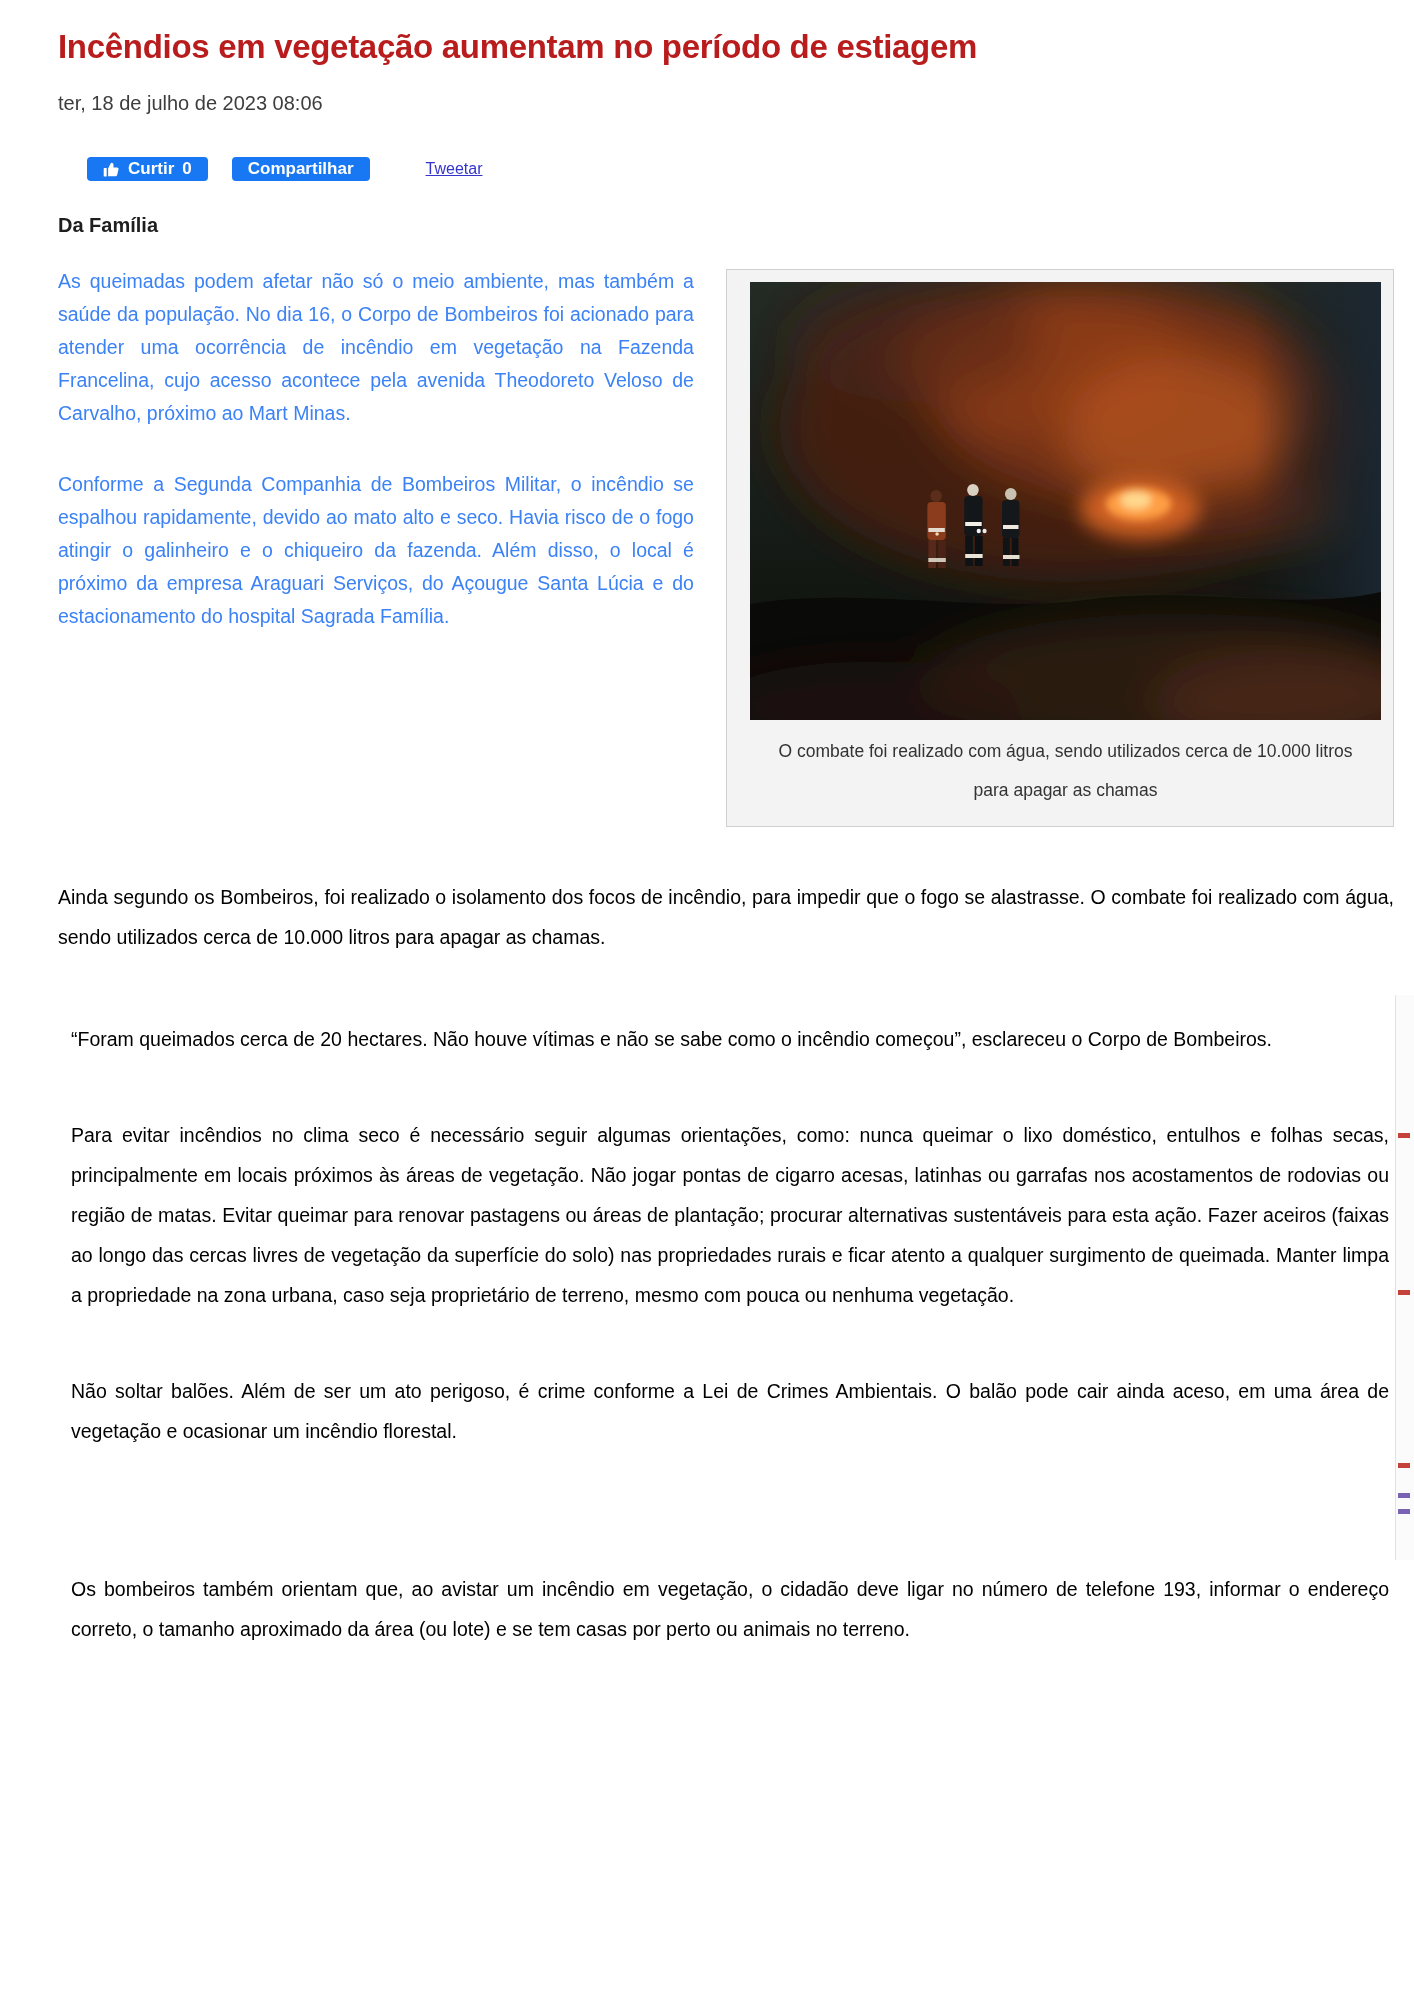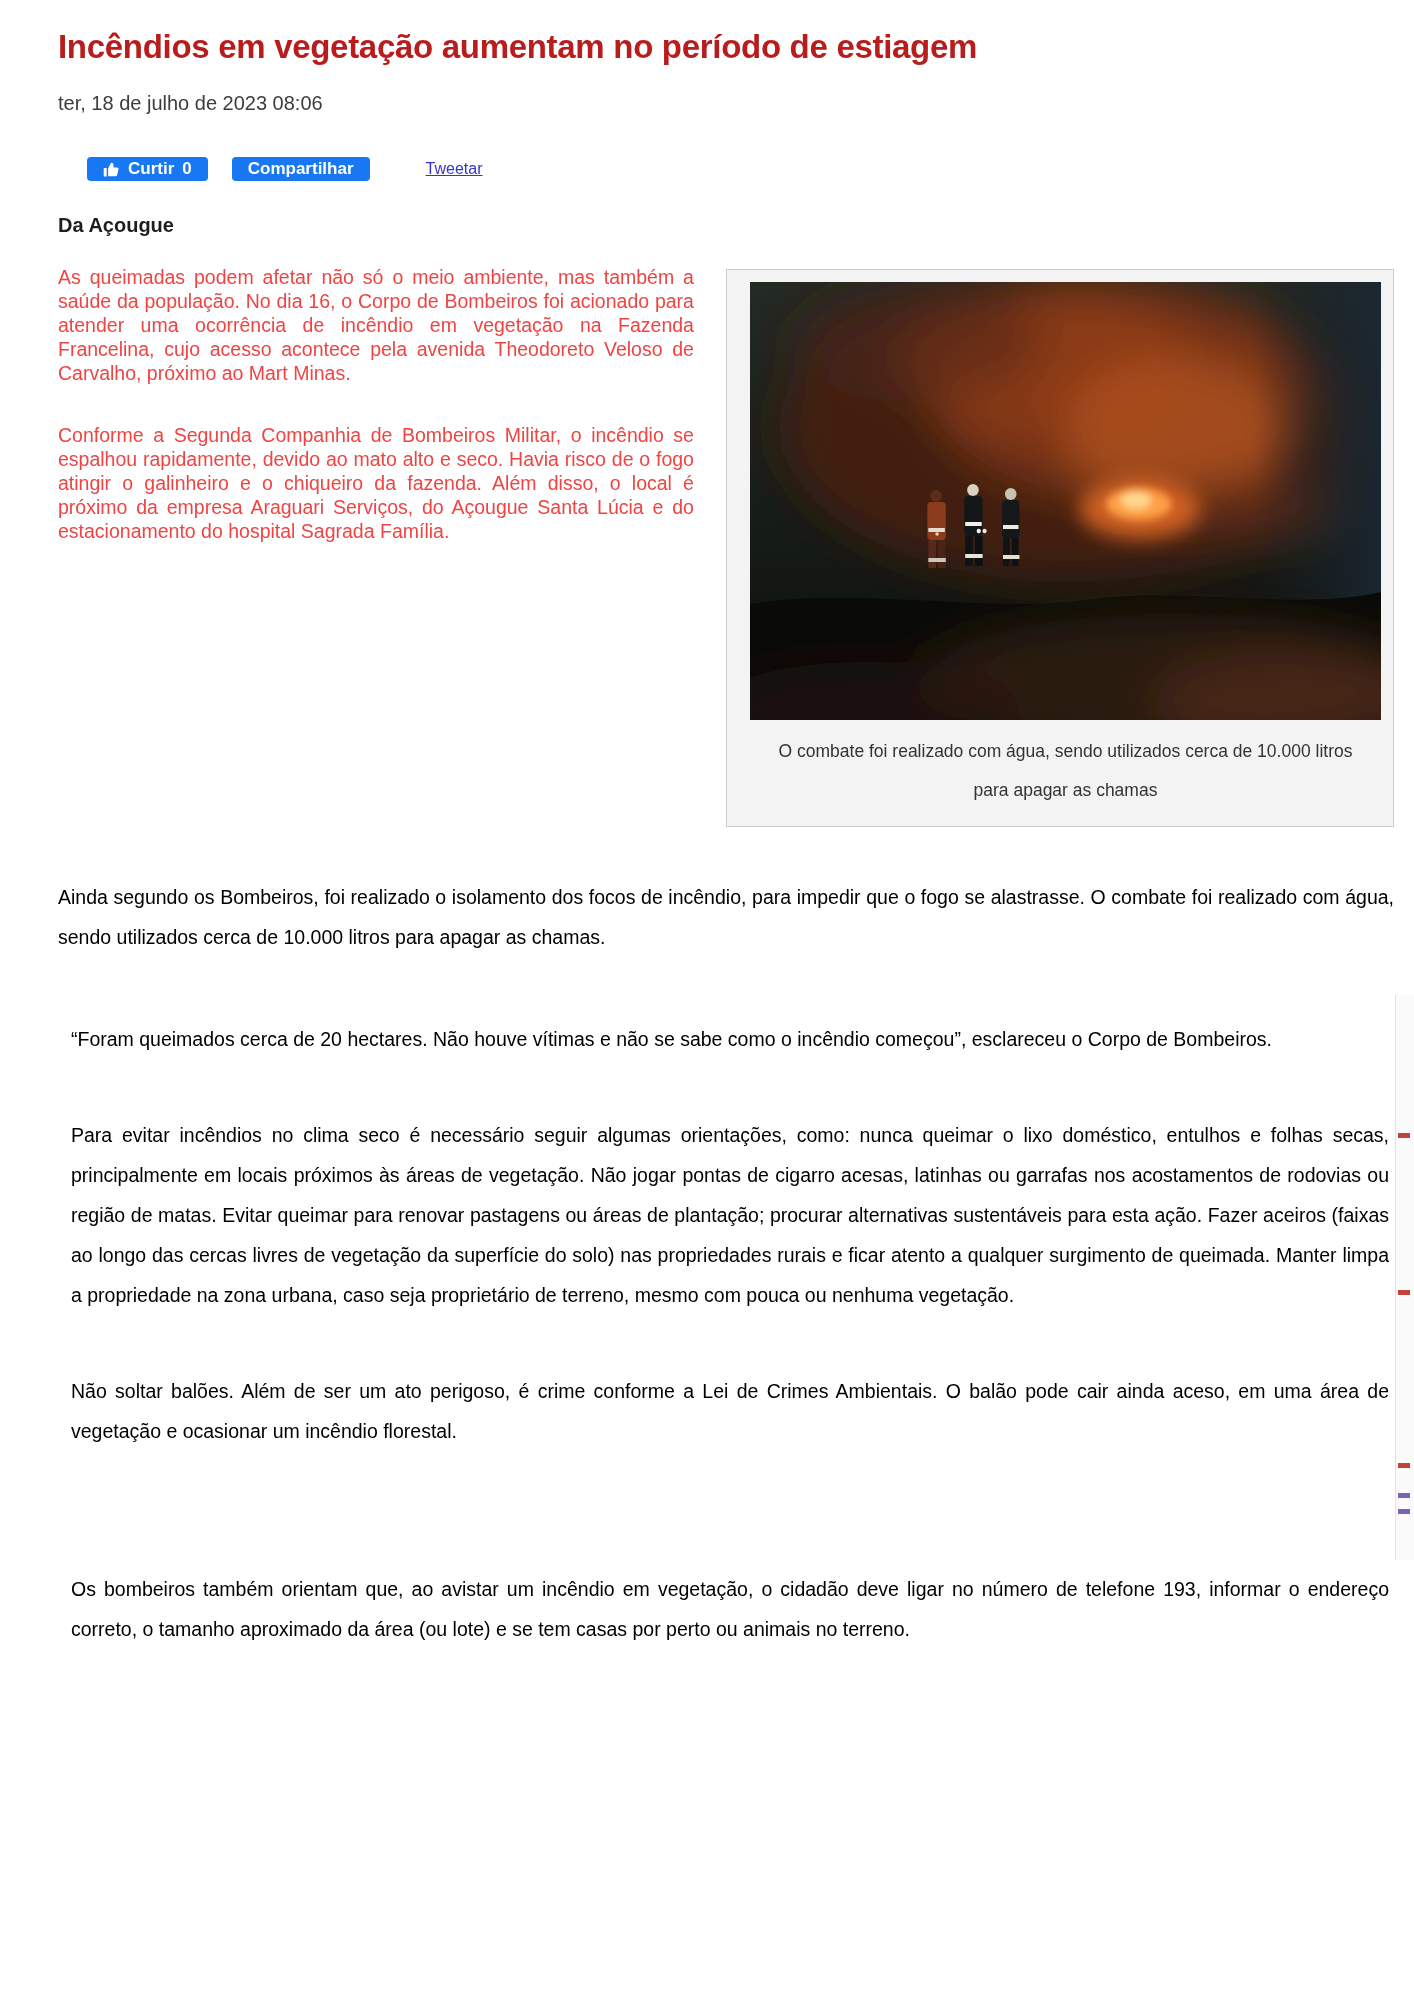--- a/index.html
+++ b/index.html
@@ -28,21 +28,21 @@
   .thumb-icon{width:17px;height:17px;display:inline-block;}
   .tweet-link{
     margin-left:56px;font-size:16px;color:#3434cd;text-decoration:underline;cursor:pointer;
   }
 
   .byline{margin-top:33px;font-size:20px;font-weight:bold;color:#1e1e1e;}
 
   .article-top{display:flex;align-items:flex-start;margin-top:28px;}
   .col-text{width:645px;}
   .col-text p{
-    margin:0 0 38px 0;font-size:19.5px;line-height:24px;color:#ef4444;
+    margin:0 0 38px 0;font-size:19.5px;line-height:33px;color:#3b82f6;
     text-align:justify;
   }
 
   figure.article-figure{
     margin:4px 0 0 32px;width:677px;box-sizing:border-box;
     background:#f3f3f3;border:1px solid #cfcfcf;padding:12px 12px 12px 23px;
   }
   .photo-wrap{width:100%;height:438px;overflow:hidden;background:#141914;}
   .photo-wrap svg{display:block;width:100%;height:100%;}
   figcaption{
@@ -89,21 +89,21 @@
       </span>
       <span>Curtir</span>
       <span>0</span>
     </button>
     <button class="fb-btn">
       <span>Compartilhar</span>
     </button>
     <a class="tweet-link">Tweetar</a>
   </div>
 
-  <div class="byline">Da Açougue</div>
+  <div class="byline">Da Família</div>
 
   <div class="article-top">
     <div class="col-text">
       <p>As queimadas podem afetar não só o meio ambiente, mas também a saúde da população. No dia 16, o Corpo de Bombeiros foi acionado para atender uma ocorrência de incêndio em vegetação na Fazenda Francelina, cujo acesso acontece pela avenida Theodoreto Veloso de Carvalho, próximo ao Mart Minas.</p>
       <p>Conforme a Segunda Companhia de Bombeiros Militar, o incêndio se espalhou rapidamente, devido ao mato alto e seco. Havia risco de o fogo atingir o galinheiro e o chiqueiro da fazenda. Além disso, o local é próximo da empresa Araguari Serviços, do Açougue Santa Lúcia e do estacionamento do hospital Sagrada Família.</p>
     </div>
 
     <figure class="article-figure">
       <div class="photo-wrap">
         <svg viewBox="0 0 651 438" preserveAspectRatio="none" aria-hidden="true">

